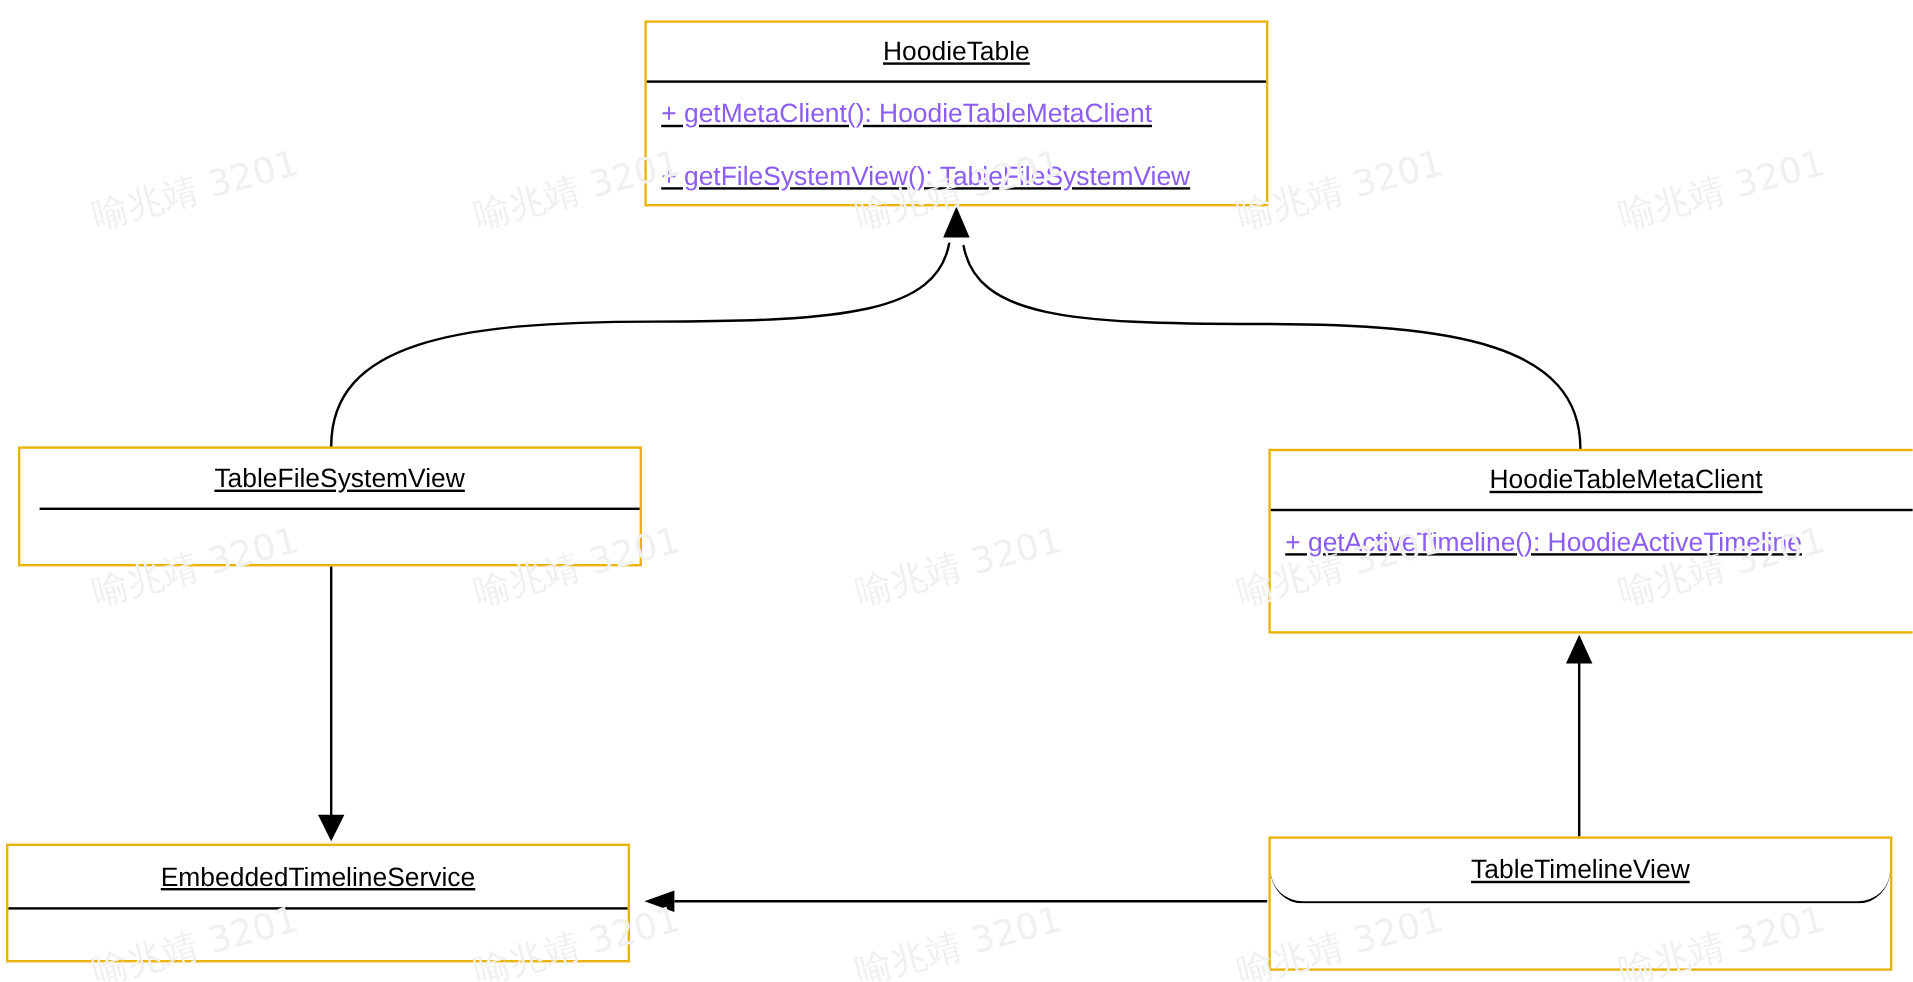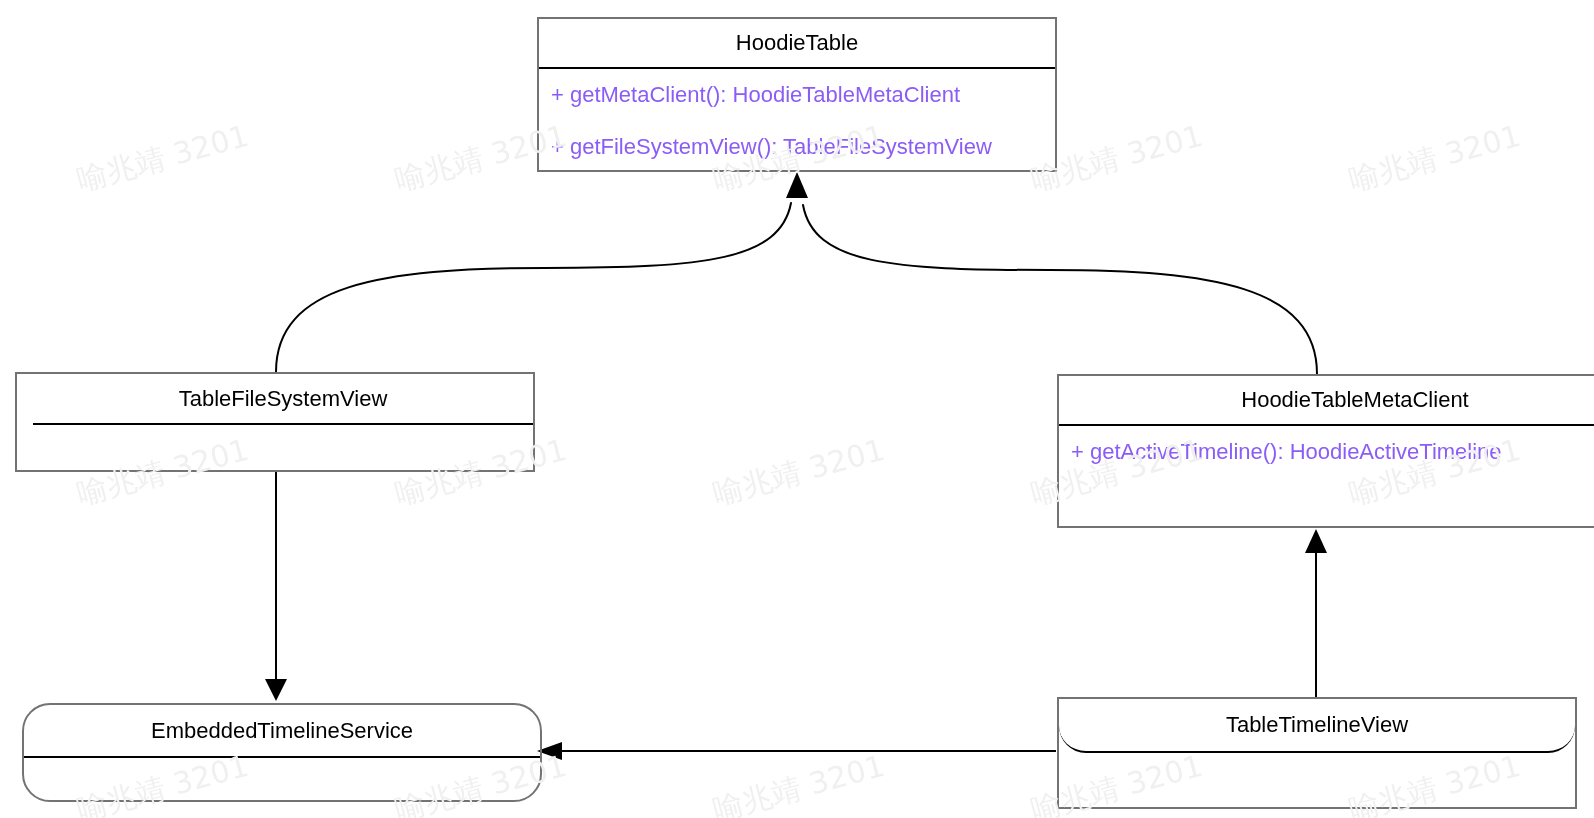--- a/index.html
+++ b/index.html
@@ -16,24 +16,25 @@
     overflow: hidden;
   }
   #arrow-layer {
     position: absolute;
     left: 0;
     top: 0;
     z-index: 1;
   }
   .uml-class {
     position: absolute;
-    border: 2px solid #737373;
+    border: 2px solid #eab308;
     box-sizing: border-box;
     background: transparent;
     z-index: 2;
+    text-decoration: underline;
   }
   .uml-title {
     border-bottom: 2px solid #000000;
     display: flex;
     align-items: center;
     justify-content: center;
     font-size: 22px;
     color: #000000;
     white-space: nowrap;
     box-sizing: border-box;
@@ -50,21 +51,21 @@
     color: #8b5cf6;
     white-space: nowrap;
   }
   
   #box-hoodie-table        { left: 537px;  top: 17px;  width: 520px; height: 155px; }
   #box-hoodie-table .uml-title { height: 50px; }
   #box-tfsv                { left: 15px;   top: 372px; width: 520px; height: 100px; padding-left: 16px; }
   #box-tfsv .uml-title     { height: 51px; }
   #box-htmc                { left: 1057px; top: 374px; width: 596px; height: 154px; }
   #box-htmc .uml-title     { height: 50px; }
-  #box-ets                 { left: 22px;   top: 703px; width: 520px; height: 99px; border-radius: 28px; }
+  #box-ets                 { left: 5px;   top: 703px; width: 520px; height: 99px; }
   #box-ets .uml-title      { height: 53px; }
   #box-ttv                 { left: 1057px; top: 697px; width: 520px; height: 112px; }
   #box-ttv .uml-title      { height: 54px; border-radius: 27px; }
 
   #watermark-layer {
     position: absolute;
     left: 0;
     top: 0;
     width: 100%;
     height: 100%;

